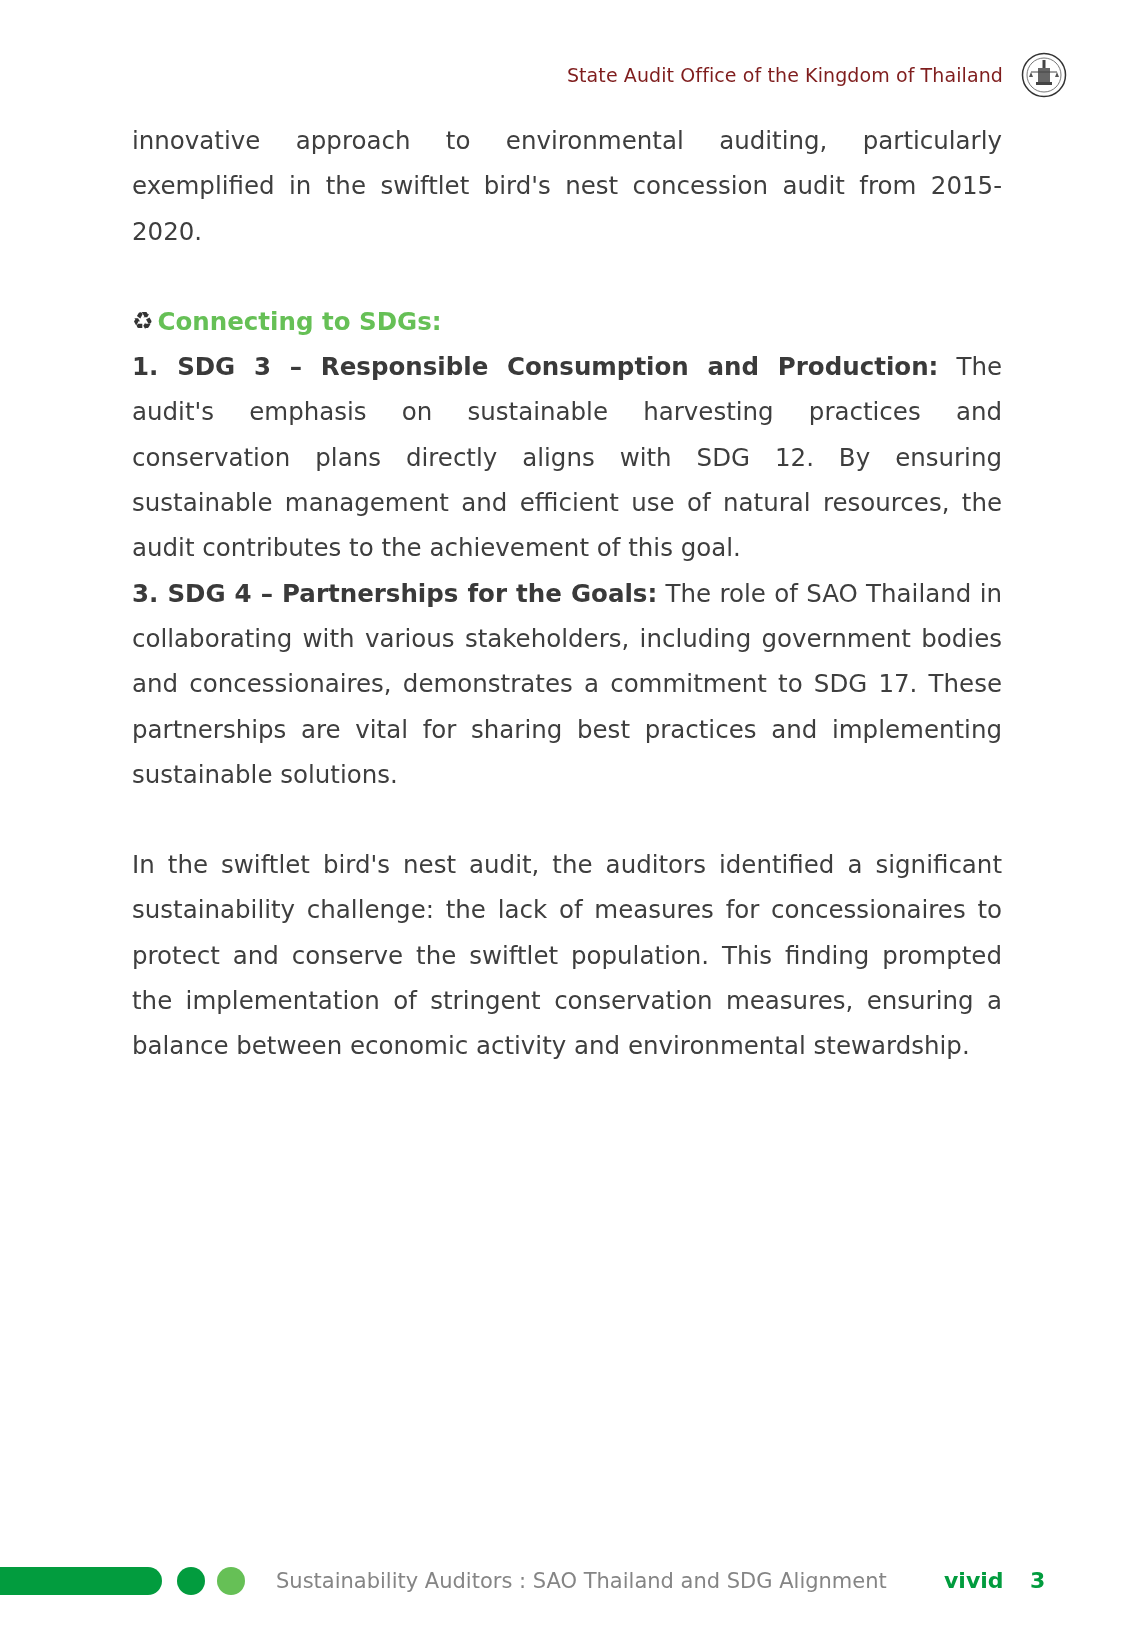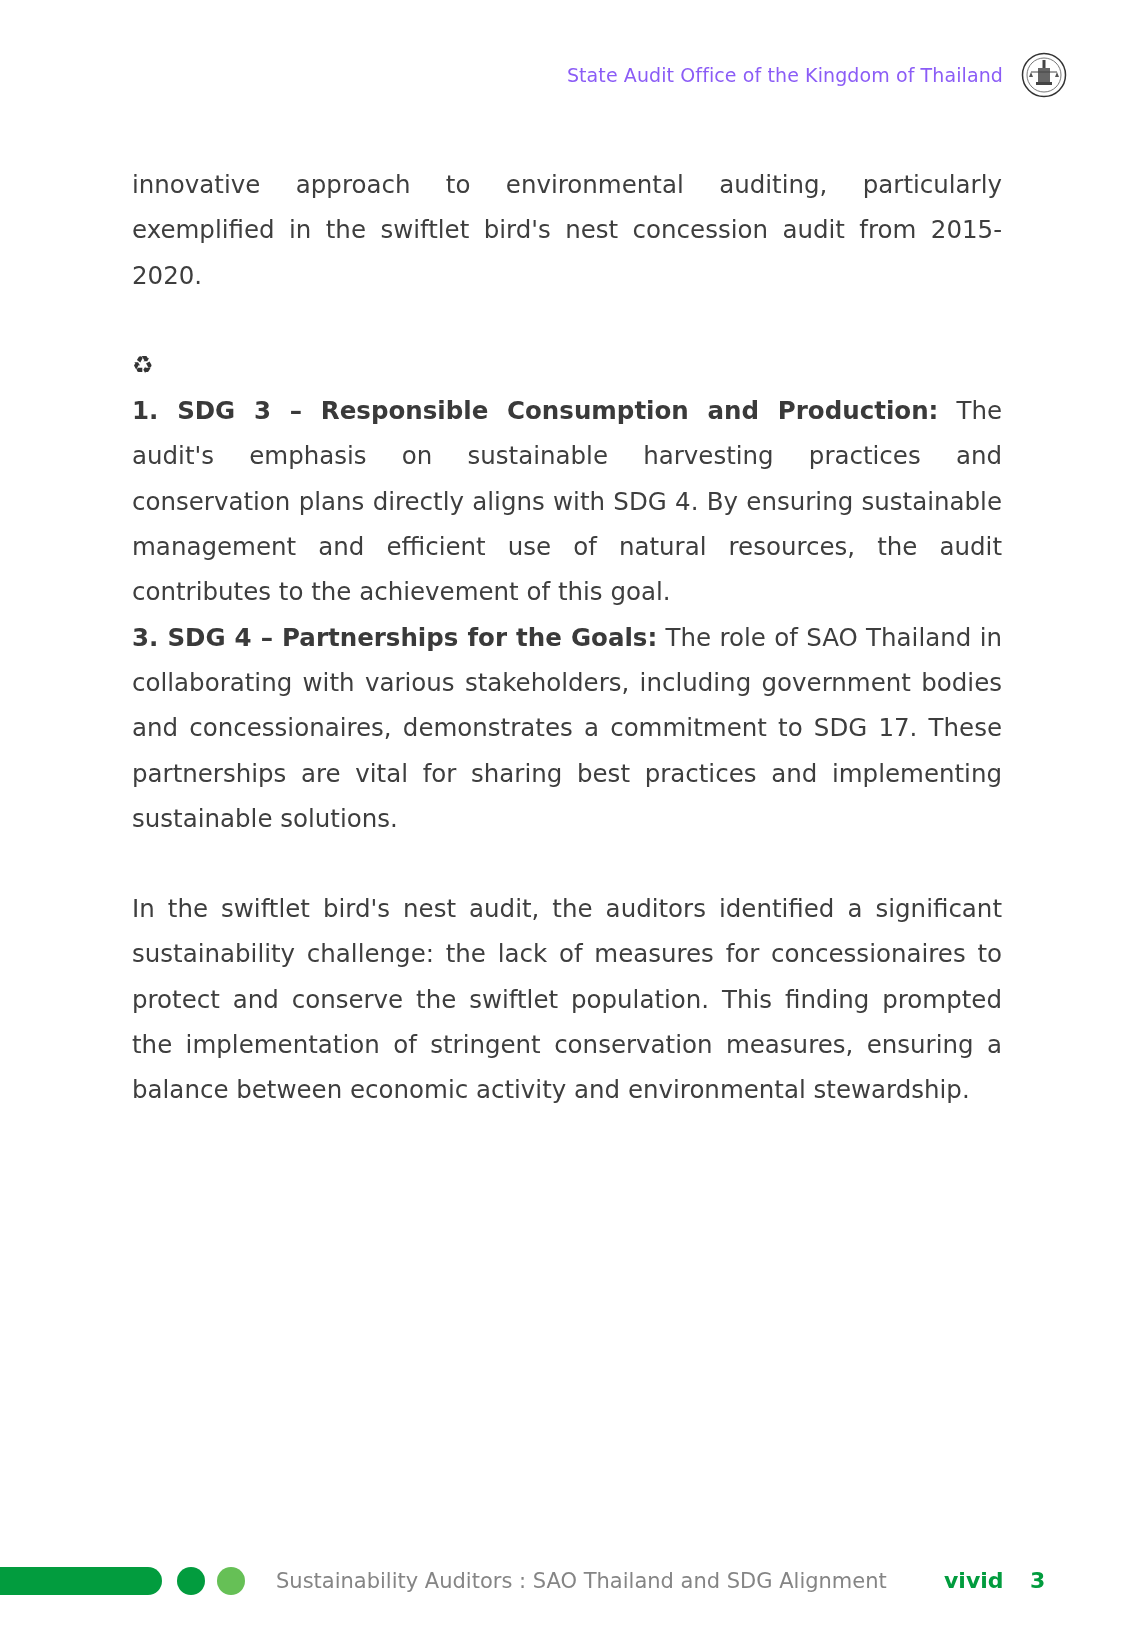--- a/index.html
+++ b/index.html
@@ -1,21 +1,21 @@
 <!DOCTYPE html>
 <html><head>
 <meta charset="utf-8">
 <style>
   html, body { margin:0; padding:0; background:#ffffff; }
   body { width:1125px; height:1625px; position:relative; overflow:hidden;
          font-family:"DejaVu Sans", sans-serif; color:#3e3e3e; }
   .header { position:absolute; top:52px; right:58px; display:flex; align-items:center; gap:18px; }
-  .header-title { font-size:19px; color:#8b5cf6; letter-spacing:0.1px; }
+  .header-title { font-size:19px; color:#7f1d1d; letter-spacing:0.1px; }
   .seal { width:46px; height:46px; }
-  .content { position:absolute; left:132px; width:870px; top:118px;margin-top:44px; }
+  .content { position:absolute; left:132px; width:870px; top:118px; }
   p { margin:0; font-size:24.5px; line-height:45.3px; text-align:justify; text-align-last:left; }
   .gap { height:45px; }
   .section-heading { font-size:24.5px; line-height:45.3px; font-weight:bold; color:#66c056; display:flex; align-items:center; gap:4px; }
   .recycle { color:#333; font-size:24px; }
   b { color:#3a3a3a; }
   .footer { position:absolute; left:0; top:1565px; width:1009px; height:30px; }
   .bar { position:absolute; left:0; top:2px; width:162px; height:28px; background:#029c3e; border-radius:0 14px 14px 0; }
   .dot1 { position:absolute; left:177px; top:2px; width:28px; height:28px; border-radius:50%; background:#029c3e; }
   .dot2 { position:absolute; left:217px; top:2px; width:28px; height:28px; border-radius:50%; background:#66c056; }
   .footer-text { position:absolute; left:276px; top:0; font-size:21px; line-height:32px; color:#858585; }
@@ -36,22 +36,23 @@
     <path d="M10 20 l-2 5 h4 z M36 20 l-2 5 h4 z" fill="#555"></path>
     <rect x="15" y="30" width="16" height="3" fill="#444"></rect>
   </svg>
 </div>
 
 <div class="content">
   <p>innovative approach to environmental auditing, particularly exemplified in the swiftlet bird's nest concession audit from 2015-2020.</p>
   <div class="gap"></div>
   <div class="section-heading">
     <span class="recycle">♻</span>
+    <span>Connecting to SDGs:</span>
   </div>
-  <p><b>1. SDG 3 – Responsible Consumption and Production:</b><span> The audit's emphasis on sustainable harvesting practices and conservation plans directly aligns with SDG 4. By ensuring sustainable management and efficient use of natural resources, the audit contributes to the achievement of this goal.</span></p>
+  <p><b>1. SDG 3 – Responsible Consumption and Production:</b><span> The audit's emphasis on sustainable harvesting practices and conservation plans directly aligns with SDG 12. By ensuring sustainable management and efficient use of natural resources, the audit contributes to the achievement of this goal.</span></p>
   <p><b>3. SDG 4 – Partnerships for the Goals:</b><span> The role of SAO Thailand in collaborating with various stakeholders, including government bodies and concessionaires, demonstrates a commitment to SDG 17. These partnerships are vital for sharing best practices and implementing sustainable solutions.</span></p>
   <div class="gap"></div>
   <p>In the swiftlet bird's nest audit, the auditors identified a significant sustainability challenge: the lack of measures for concessionaires to protect and conserve the swiftlet population. This finding prompted the implementation of stringent conservation measures, ensuring a balance between economic activity and environmental stewardship.</p>
   <div class="gap"></div>
 </div>
 
 <div class="footer">
   <div class="bar"></div>
   <div class="dot1"></div>
   <div class="dot2"></div>

